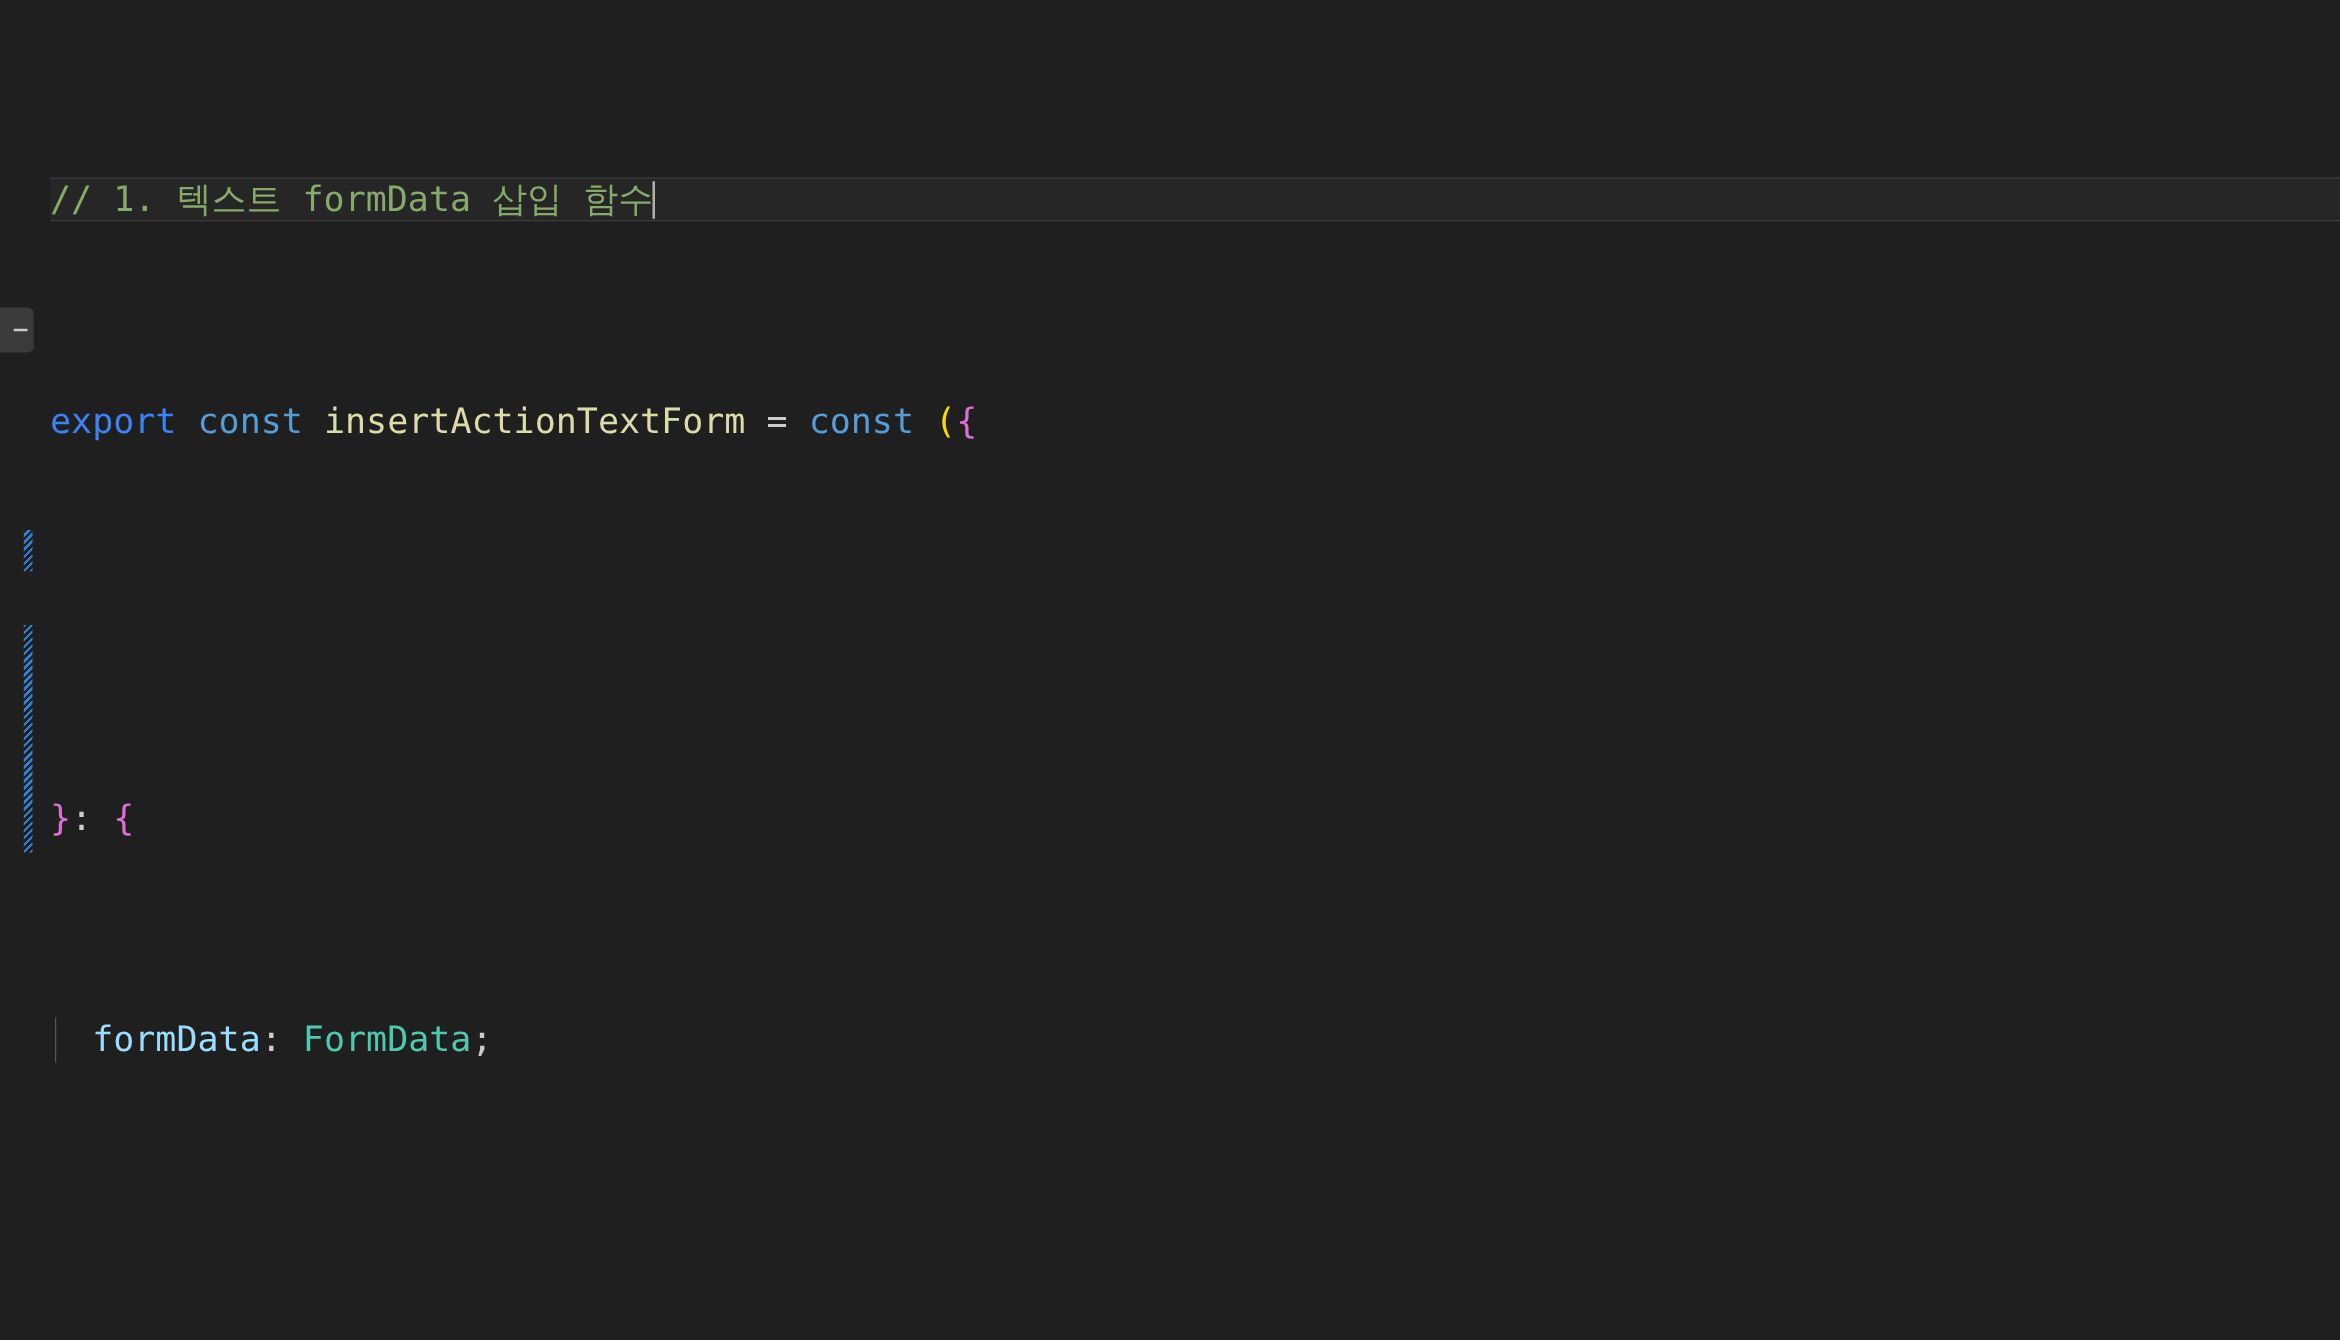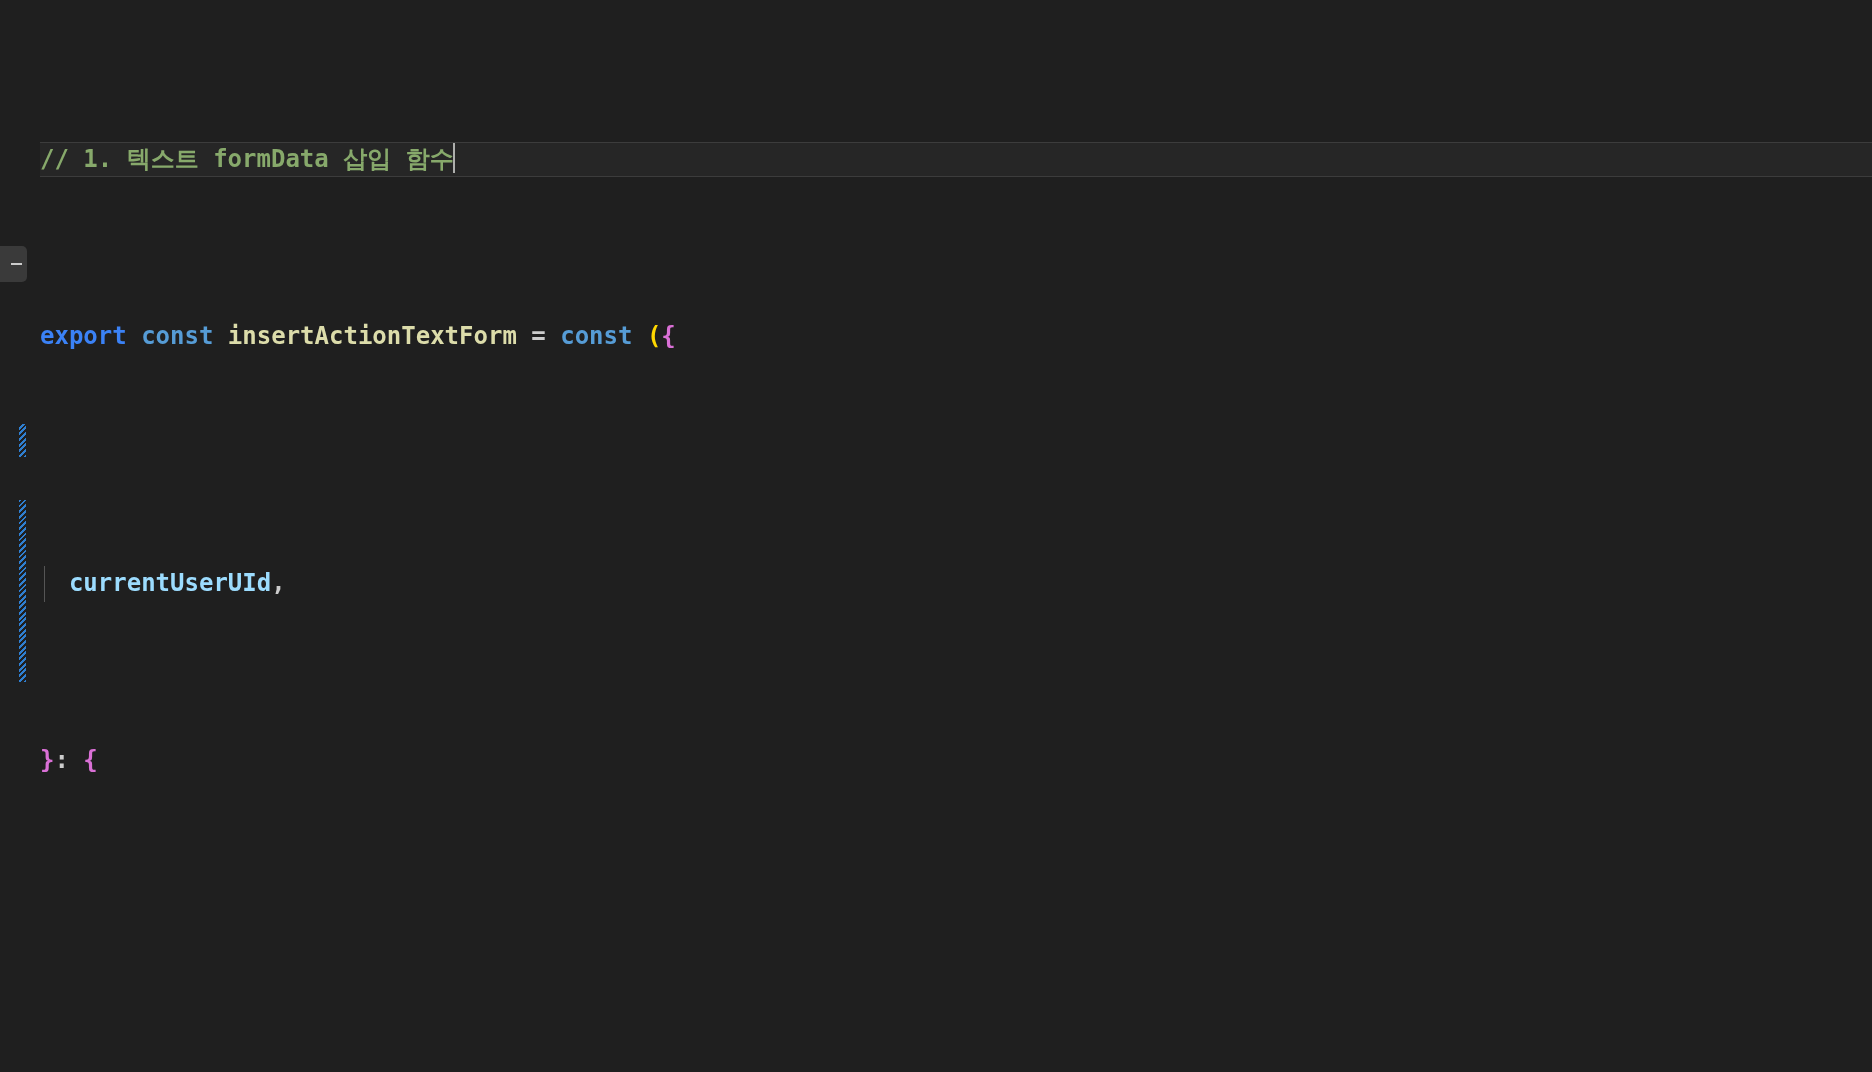--- a/index.html
+++ b/index.html
@@ -45,26 +45,25 @@
     display: block;
     width: 11px; height: 2px;
     background: #cccccc;
   }
 
   
   .code {
     position: absolute;
     left: 0; top: 0;
     width: 1872px; height: 1072px;
-    font-size: 24px;
+    font-size: 28px;
     line-height: 35.4px;
     letter-spacing: 0px;
     white-space: pre;
     z-index: 3;
-    font-weight: bold;
   }
   .line {
     position: relative;
     height: 35.4px;
     padding-left: 40px;
     white-space: pre;
     color: #cccccc;
   }
   .line.cur  { background: #262626; }
 
@@ -124,26 +123,26 @@
 
     
     <div class="line cur"><span class="cur-border"></span><span class="cmt">// 1. 텍스트 formData 삽입 함수</span><span class="caret"></span></div>
 
     
     <div class="line"><span class="kw">export</span><span class="op"> </span><span class="kw2">const</span><span class="op"> </span><span class="fn">insertActionTextForm</span><span class="op"> = </span><span class="kw2">const</span><span class="op"> </span><span class="pY">(</span><span class="pM">{</span></div>
 
     
 
     
-    <div class="line"><span class="guide g1"></span><span class="var">  currentUserUId</span><span class="op">,</span></div>
 
     
     <div class="line"><span class="pM">}</span><span class="op">: </span><span class="pM">{</span></div>
 
     
+    <div class="line"><span class="guide g1"></span><span class="var">  formData</span><span class="op">: </span><span class="type">FormData</span><span class="op">;</span></div>
 
     
     
 
     
     
 
     
     
 

